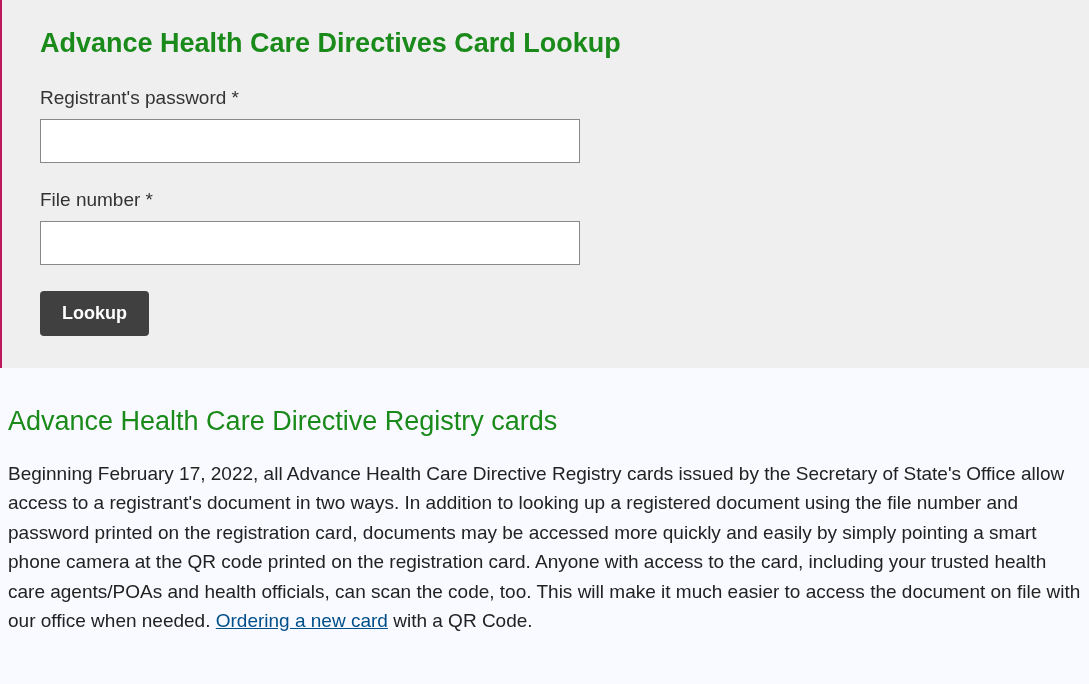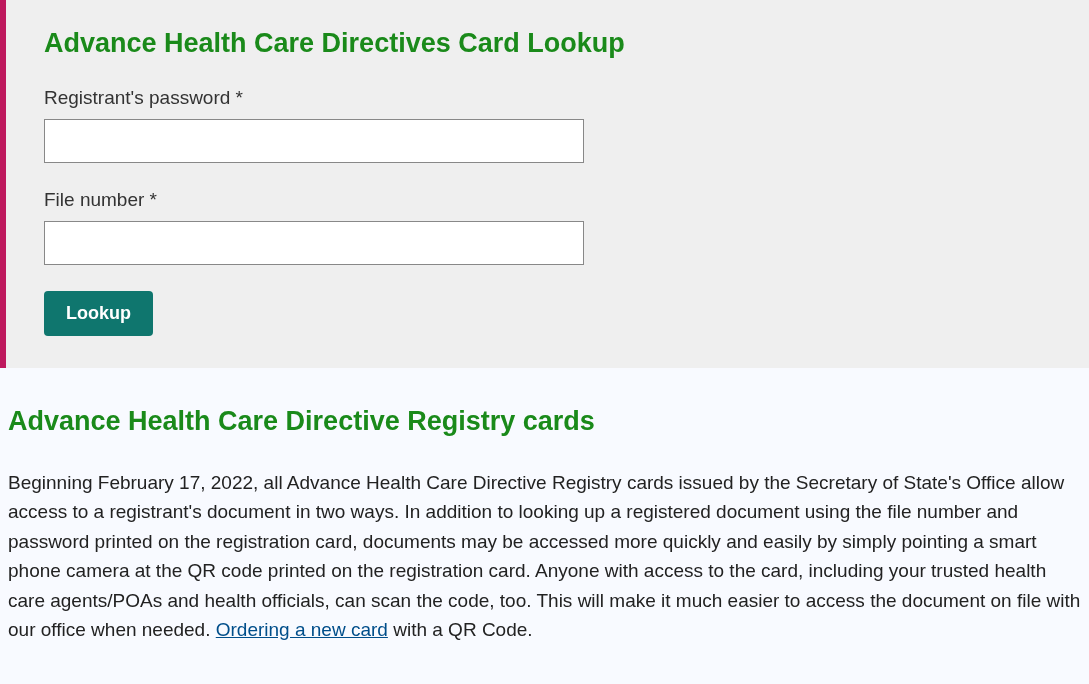--- a/index.html
+++ b/index.html
@@ -8,21 +8,21 @@
       padding: 0;
     }
     body {
       font-family: 'Segoe UI', 'Source Sans Pro', Tahoma, sans-serif;
       background: #f8faff;
       width: 1089px;
       color: #222;
     }
     .lookup-panel {
       background: #efefef;
-      border-left: 6px solid #be185d;
+      border-left: 2px solid #be185d;
       padding: 28px 38px 32px 38px;
       margin-bottom: 30px;
     }
     .lookup-title {
       color: #1a8a1a;
       font-size: 27px;
       font-weight: 700;
       margin-bottom: 28px;
     }
     .field-group {
@@ -36,37 +36,37 @@
     }
     .field-input {
       width: 540px;
       height: 44px;
       border: 1px solid #888;
       background: #fff;
       font-size: 16px;
       padding: 0 10px;
     }
     .lookup-button {
-      background: #0f766e;
+      background: #404040;
       color: #fff;
       border: none;
       font-size: 18px;
       font-weight: 700;
       padding: 12px 22px;
       border-radius: 4px;
       cursor: pointer;
     }
     .content-section {
       padding: 8px 8px 30px 8px;
     }
     .content-title {
       color: #1a8a1a;
       font-size: 27px;
-      font-weight: 700;
-      margin-bottom: 31px;
+      font-weight: 400;
+      margin-bottom: 22px;
     }
     .content-paragraph {
       font-size: 19px;
       line-height: 1.55;
       color: #222;
     }
     .content-link {
       color: #004e8a;
       text-decoration: underline;
       cursor: pointer;

